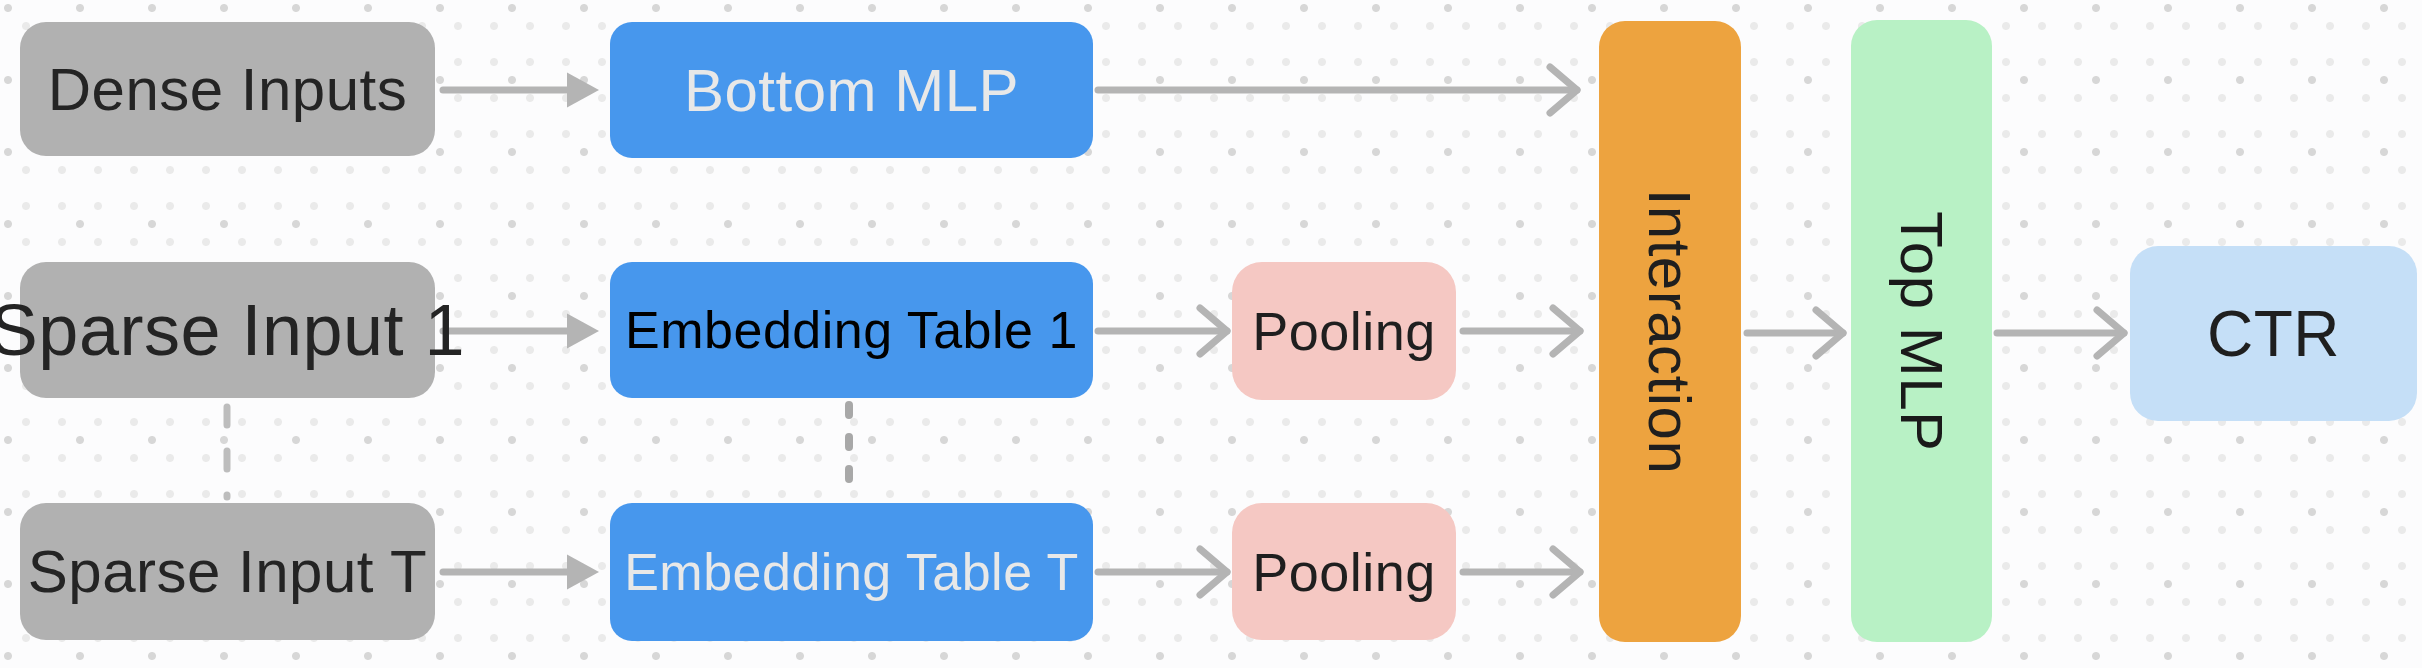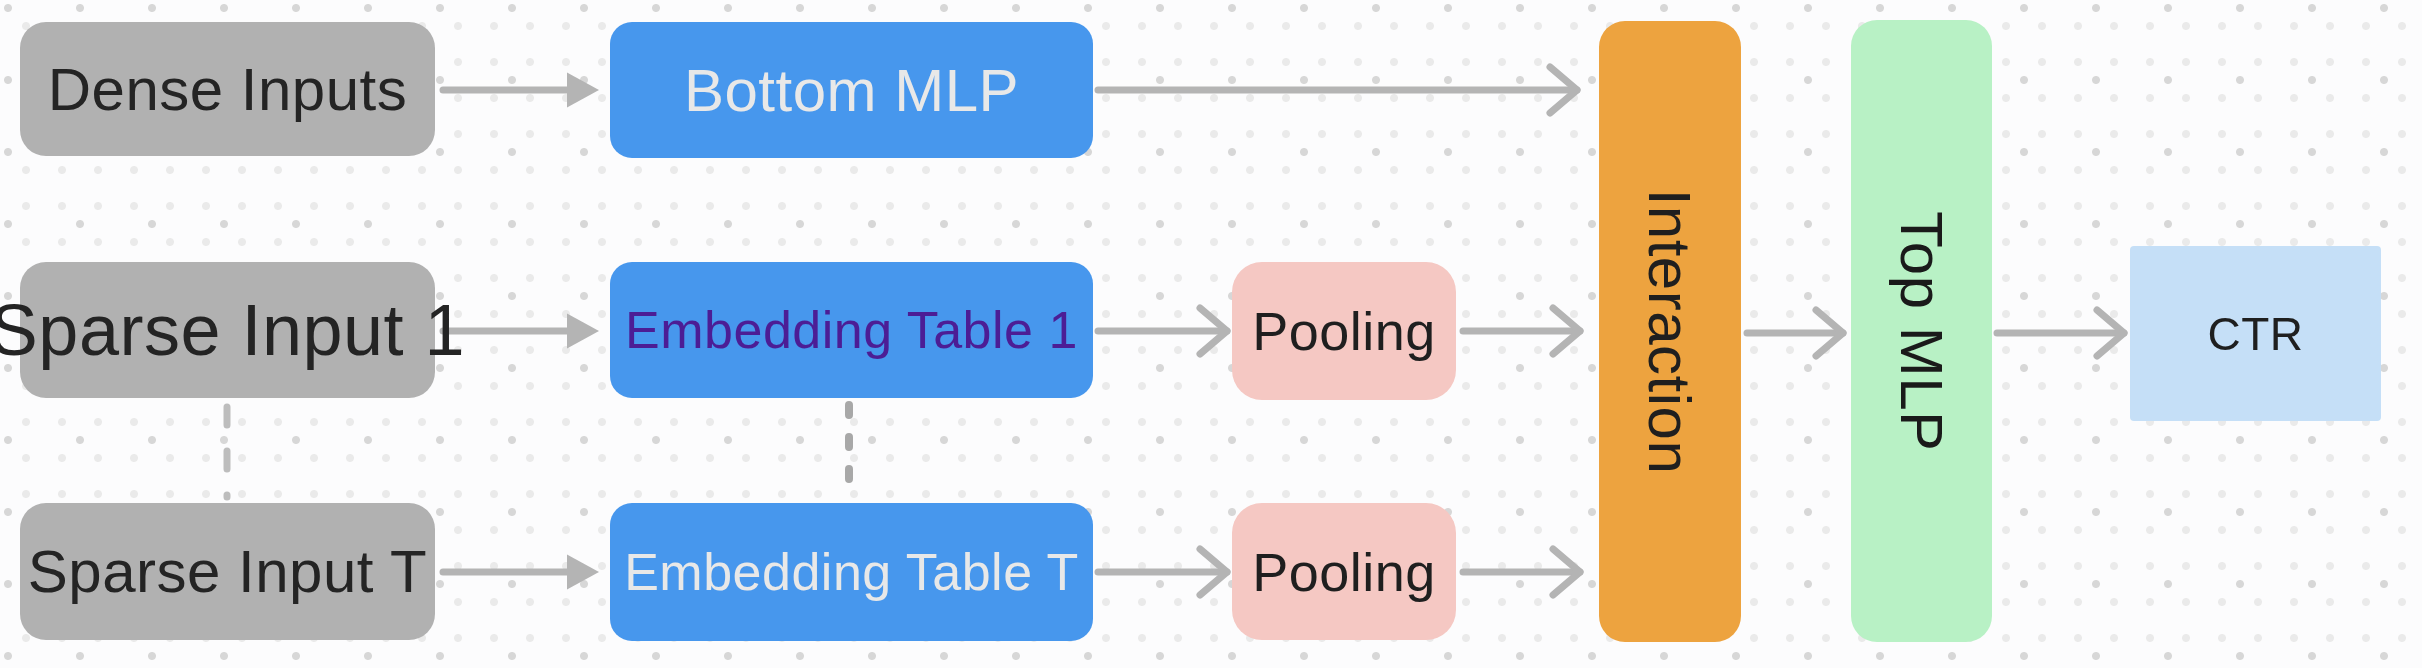--- a/index.html
+++ b/index.html
@@ -83,35 +83,35 @@
       </div>
       <div class="node" style="left: 20px; top: 262px; width: 415px; height: 136px; background: rgb(177, 177, 177); border-radius: 26px; color: rgb(36, 36, 36); font-size: 72px;">
         <span class="node-label">Sparse Input 1</span>
       </div>
       <div class="node" style="left: 610px; top: 22px; width: 483px; height: 136px; background: rgb(71, 151, 237); border-radius: 22px; color: rgb(232, 232, 232); font-size: 60px;">
         <span class="node-label">Bottom MLP</span>
       </div>
       <div class="node" style="left: 20px; top: 503px; width: 415px; height: 137px; background: rgb(177, 177, 177); border-radius: 26px; color: rgb(36, 36, 36); font-size: 60px;">
         <span class="node-label">Sparse Input T</span>
       </div>
-      <div class="node" style="left: 610px; top: 262px; width: 483px; height: 136px; background: rgb(71, 151, 237); border-radius: 22px; color: #4c1d95; font-size: 52px;">
+      <div class="node" style="left: 610px; top: 262px; width: 483px; height: 136px; background: rgb(71, 151, 237); border-radius: 22px; color: #000000; font-size: 52px;">
         <span class="node-label">Embedding Table 1</span>
       </div>
       <div class="node" style="left: 610px; top: 503px; width: 483px; height: 138px; background: rgb(71, 151, 237); border-radius: 22px; color: rgb(232, 232, 232); font-size: 52px;">
         <span class="node-label">Embedding Table T</span>
       </div>
       <div class="node" style="left: 1232px; top: 262px; width: 224px; height: 138px; background: rgb(245, 200, 195); border-radius: 30px; color: rgb(31, 31, 31); font-size: 54px;">
         <span class="node-label">Pooling</span>
       </div>
       <div class="node" style="left: 1232px; top: 503px; width: 224px; height: 137px; background: rgb(245, 200, 195); border-radius: 30px; color: rgb(31, 31, 31); font-size: 54px;">
         <span class="node-label">Pooling</span>
       </div>
       <div class="node rotate" style="left: 1599px; top: 21px; width: 142px; height: 621px; background: rgb(237, 163, 63); border-radius: 26px; color: rgb(31, 31, 31); font-size: 60px;">
         <span class="node-label">Interaction</span>
       </div>
       <div class="node rotate" style="left: 1851px; top: 20px; width: 141px; height: 622px; background: rgb(184, 241, 197); border-radius: 26px; color: rgb(26, 26, 26); font-size: 60px;">
         <span class="node-label">Top MLP</span>
       </div>
-      <div class="node" style="left: 2130px; top: 246px; width: 251px; height: 175px; background: rgb(197, 223, 247); border-radius: 4px; color: rgb(31, 31, 31); font-size: 46px;">
+      <div class="node" style="left: 2130px; top: 246px; width: 287px; height: 175px; background: rgb(197, 223, 247); border-radius: 28px; color: rgb(31, 31, 31); font-size: 64px;">
         <span class="node-label">CTR</span>
       </div>
     </div>
 </div>
 
 </body></html>

